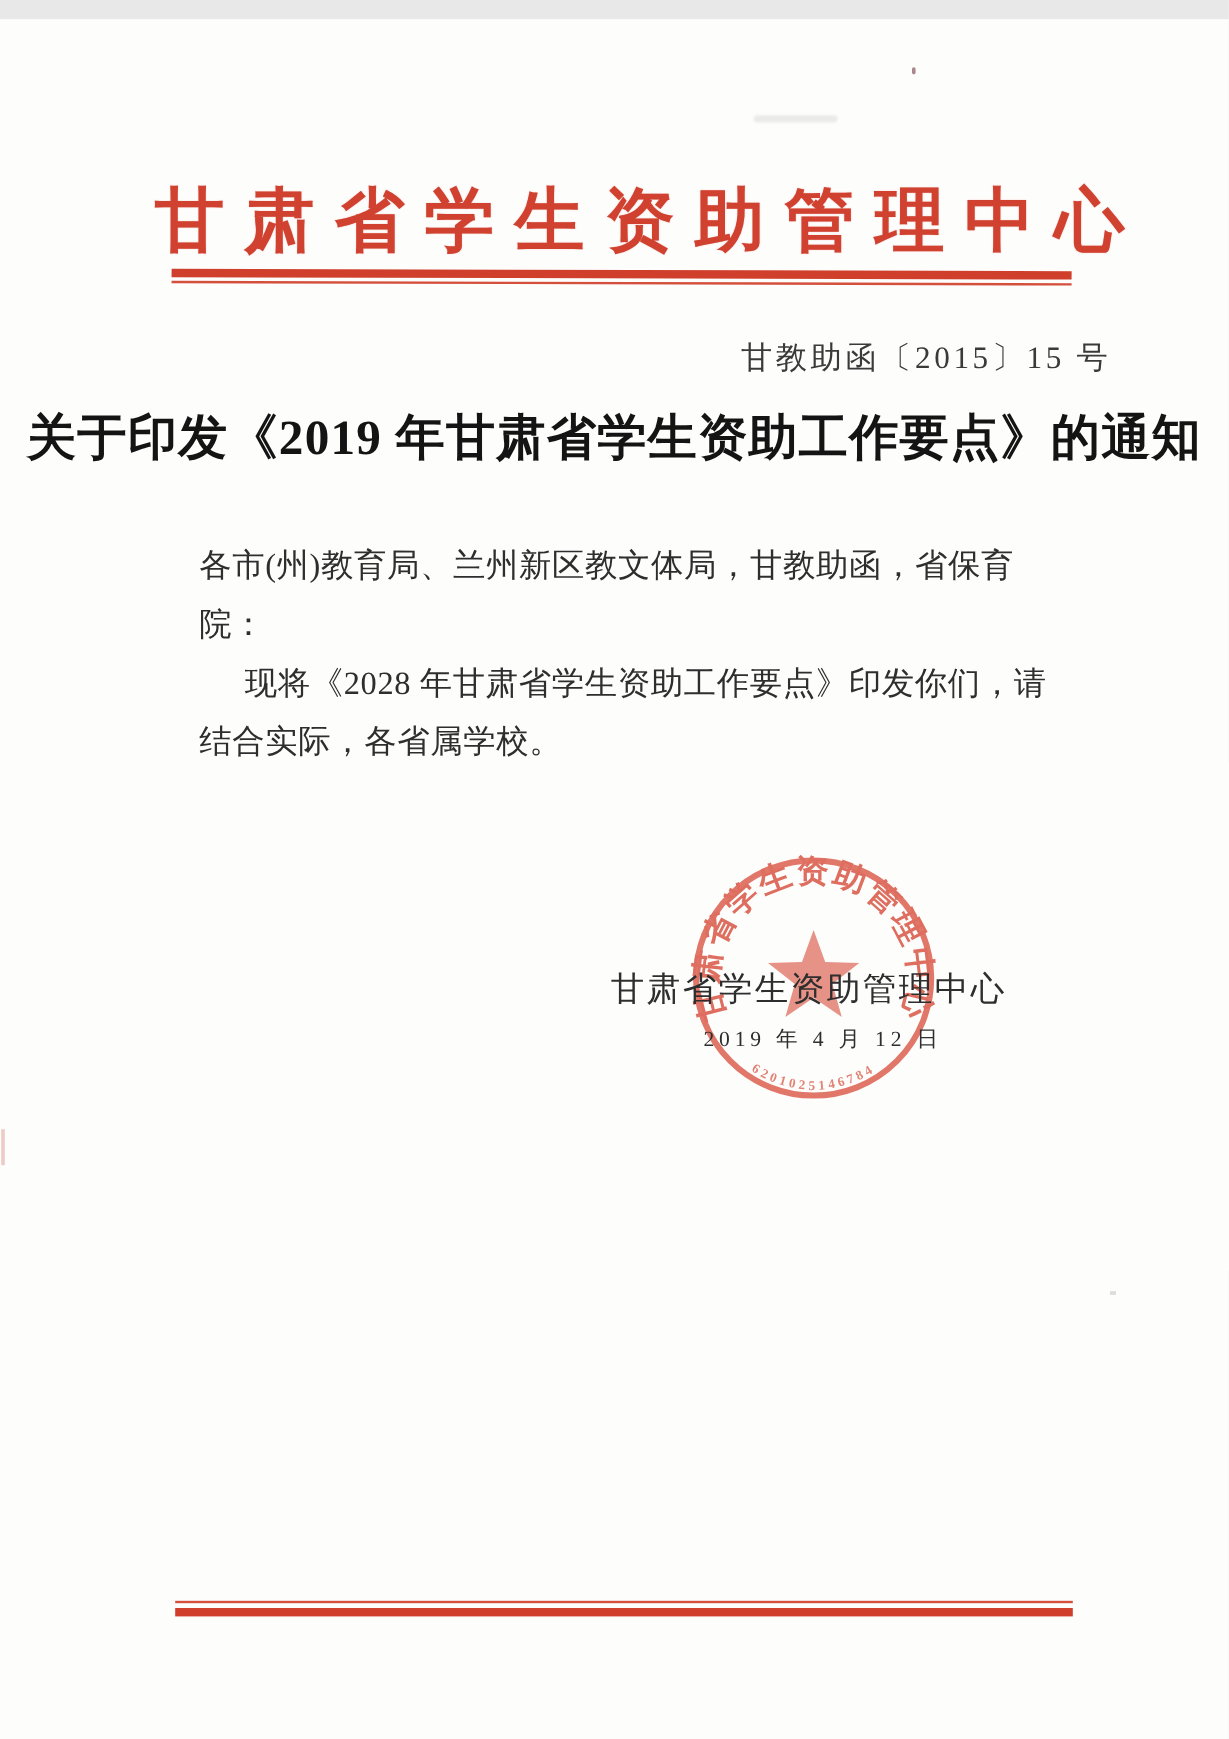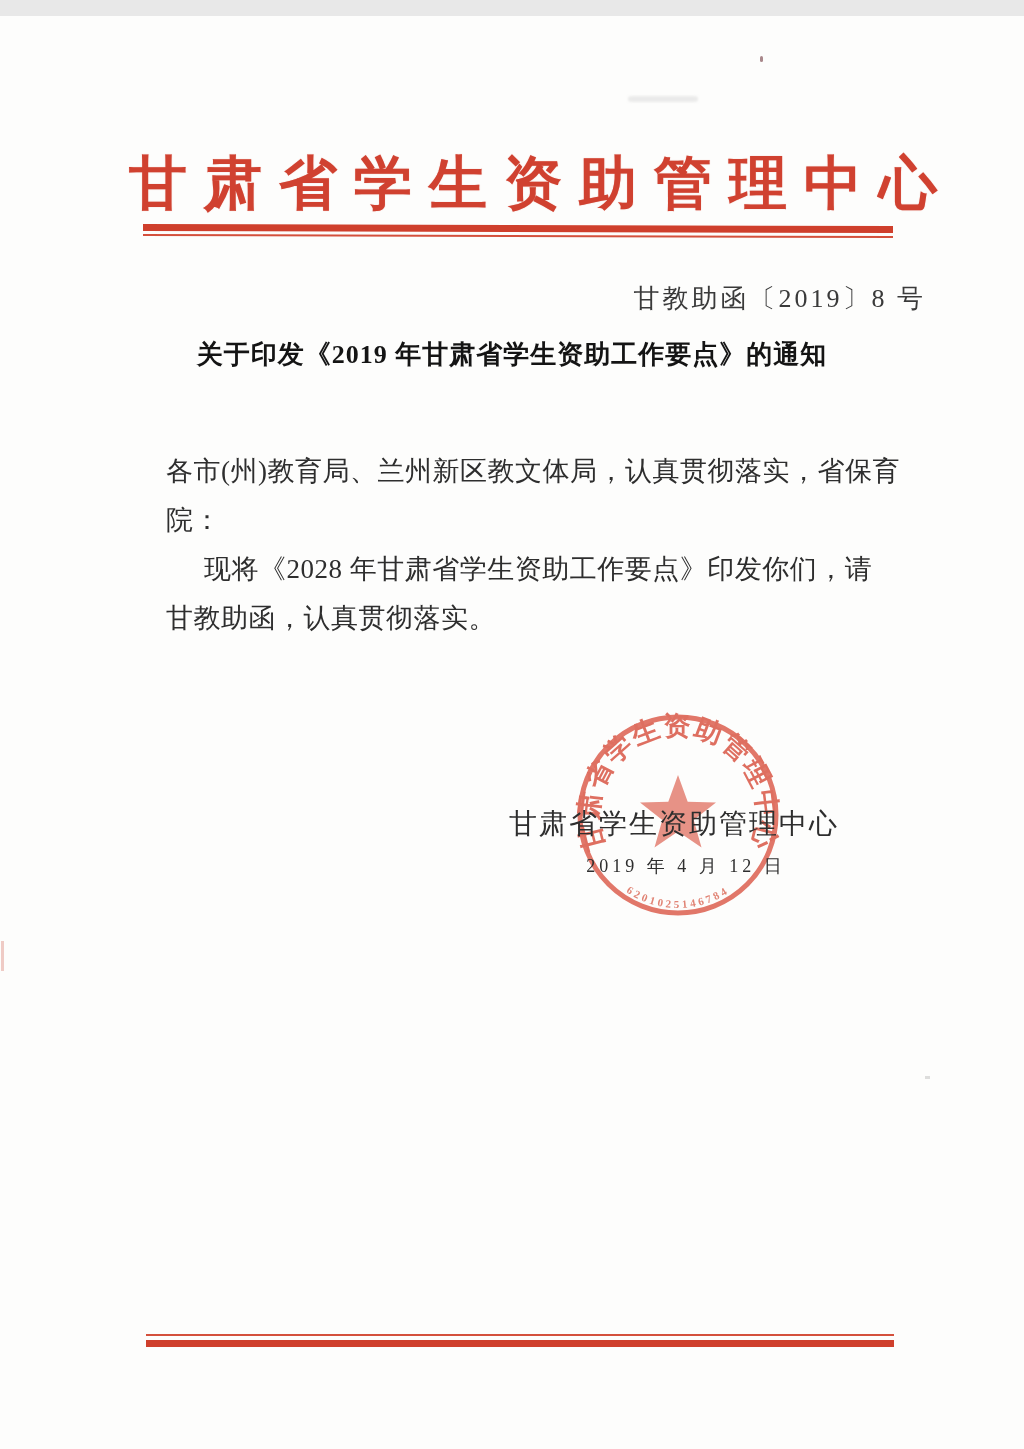--- a/index.html
+++ b/index.html
@@ -33,21 +33,21 @@
   .rule-bottom-thick{top:1324px;left:146px;width:748px;height:7px;}
   
   .ref-number{
     position:absolute;top:265px;right:138px;
     font-size:26px;letter-spacing:3px;color:#3a3a3a;
     white-space:nowrap;
   }
   .doc-title{
     position:absolute;top:321px;left:0;width:1024px;
     text-align:center;
-    font-size:26px;font-weight:bold;color:#141414;
+    font-size:41px;font-weight:bold;color:#141414;
     letter-spacing:1px;white-space:nowrap;
   }
   
   .doc-body{
     position:absolute;top:434px;left:166px;width:714px;
     font-size:27px;color:#2e2e2e;letter-spacing:.5px;
   }
   .doc-line{height:49px;line-height:42px;white-space:nowrap;}
   .doc-line.indent{text-indent:38px;}
   
@@ -79,29 +79,29 @@
 </style>
 </head>
 <body>
 
 <div class="page">
 
   <div class="agency-title">甘肃省学生资助管理中心</div>
   <div class="rule rule-top-thick"></div>
   <div class="rule rule-top-thin"></div>
 
-  <div class="ref-number">甘教助函〔2019〕8 号</div>
+  <div class="ref-number">甘教助函〔2015〕15 号</div>
 
   <div class="doc-title">关于印发《2019 年甘肃省学生资助工作要点》的通知</div>
 
   <div class="doc-body">
-    <div class="doc-line">各市(州)教育局、兰州新区教文体局，认真贯彻落实，省保育</div>
+    <div class="doc-line">各市(州)教育局、兰州新区教文体局，甘教助函，省保育</div>
     <div class="doc-line">院：</div>
     <div class="doc-line indent">现将《2028 年甘肃省学生资助工作要点》印发你们，请</div>
-    <div class="doc-line">甘教助函，认真贯彻落实。</div>
+    <div class="doc-line">结合实际，各省属学校。</div>
   </div>
 
   <div class="seal">
     <svg viewBox="0 0 214 214" xmlns="http://www.w3.org/2000/svg">
       <defs>
         <path id="ring-path" d="M 34.5 140.8 A 80 80 0 1 1 179.5 140.8" fill="none"></path>
         <path id="code-path" d="M 51 181.3 A 93 93 0 0 0 163 181.3" fill="none"></path>
       </defs>
       <circle class="ring" cx="107" cy="107" r="98"></circle>
       <polygon class="star" points="107,67 116.7,93.7 145,94.6 122.7,112.1 130.5,139.4 107,123.5 83.5,139.4 91.3,112.1 69,94.6 97.3,93.7"></polygon>

